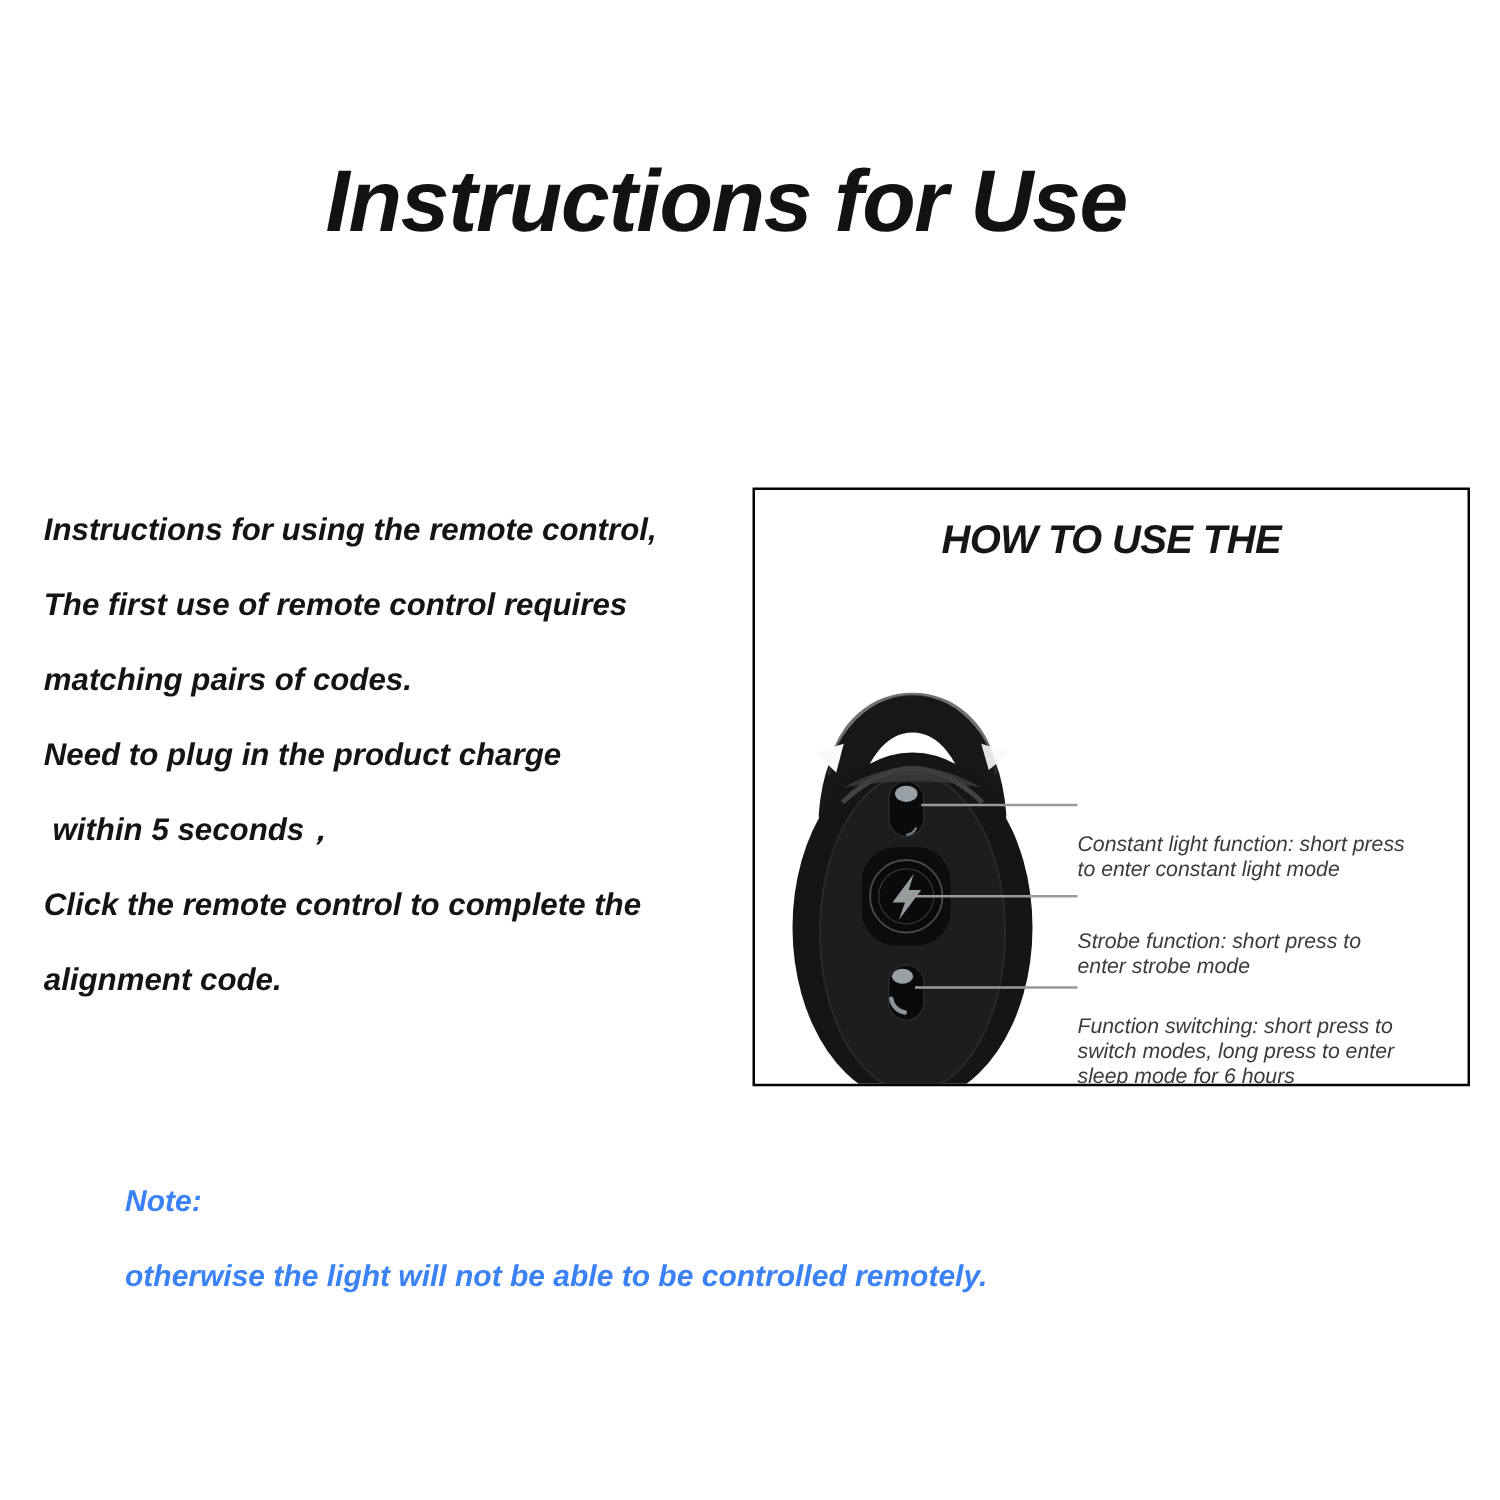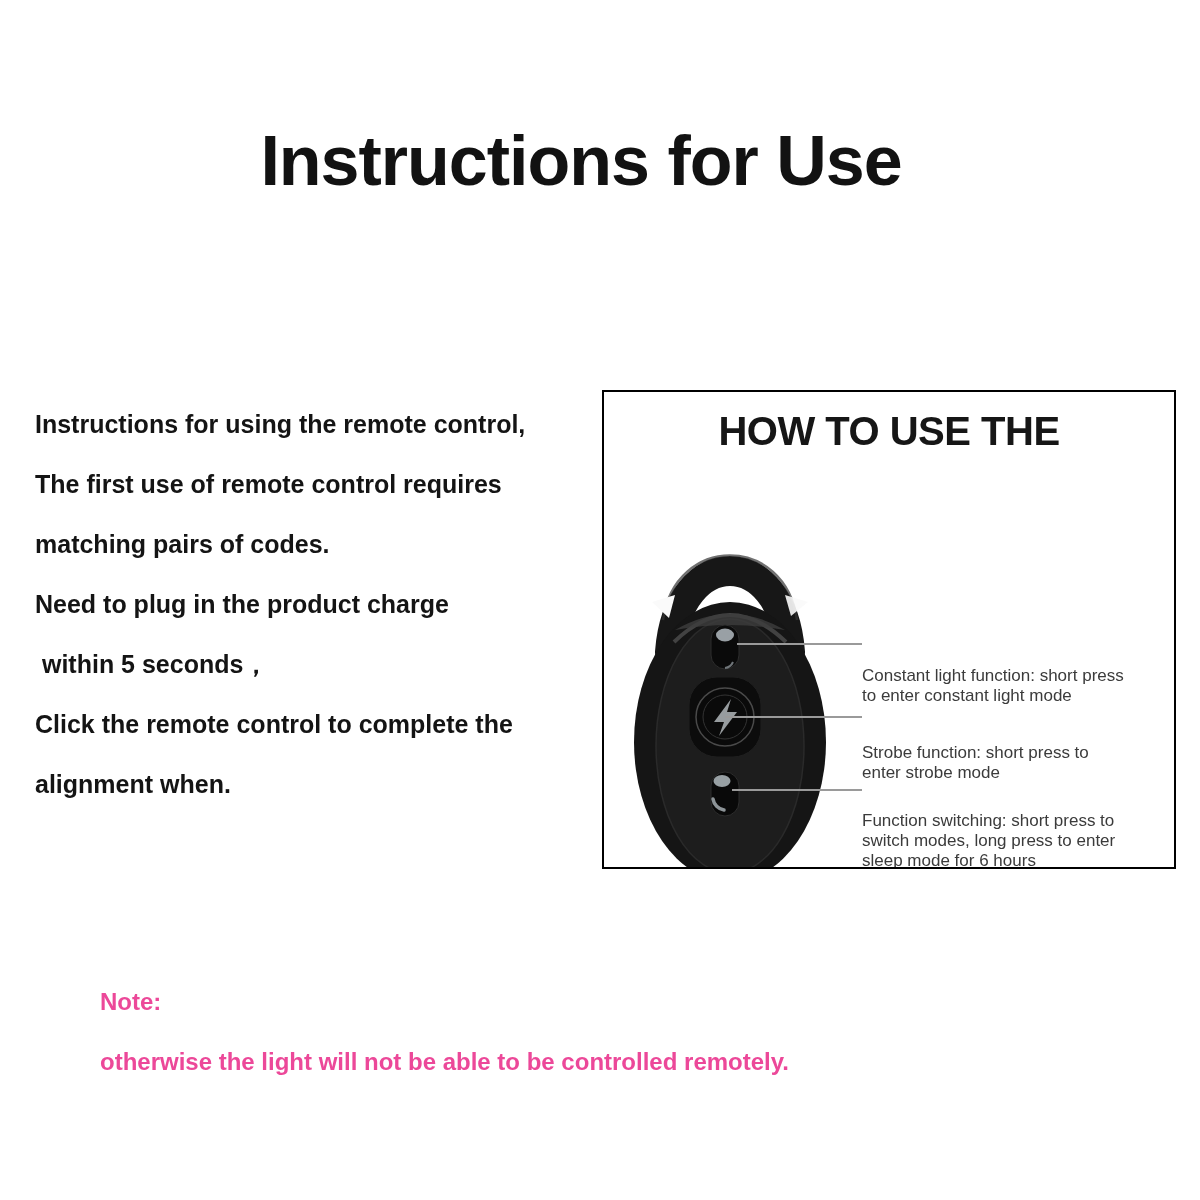--- a/index.html
+++ b/index.html
@@ -1,69 +1,69 @@
 <!DOCTYPE html>
 <html><head>
 <meta charset="utf-8">
 <style>
   html,body { margin:0; padding:0; background:#ffffff; }
   body { width:1200px; height:1200px; font-family:"Liberation Sans", sans-serif; }
-  .canvas { position:relative; width:1180px; height:1200px; background:#ffffff; overflow:hidden; color:#121212; }
+  .canvas { position:relative; width:1180px; height:1200px; background:#ffffff; overflow:hidden; color:#121212;font-style:italic; }
 
   .page-title {
     position:absolute; top:126px; left:-19px; width:1200px;
     text-align:center; font-size:70px; font-weight:bold; letter-spacing:-1px;
     line-height:1; color:#121212;
   }
 
   .instructions { position:absolute; left:35px; top:394px; width:560px; }
   .instructions .line {
     font-size:25px; font-weight:bold; line-height:60px; height:60px;
     white-space:pre-wrap; color:#141414;
   }
 
   .how-to-box {
     position:absolute; left:602px; top:390px; width:574px; height:479px;
     border:2px solid #000000; box-sizing:border-box; overflow:hidden; background:#ffffff;
   }
   .box-heading {
-    margin-top:16px; text-align:center; font-size:40px; font-weight:bold;
+    margin-top:16px; text-align:center; font-size:32px; font-weight:bold;
     line-height:47px; letter-spacing:-0.5px; color:#161616;
   }
   .remote-svg { position:absolute; left:26px; top:158px; width:200px; height:330px; }
 
   .connector { position:absolute; height:2px; background:#9a9a9a; }
   .connector.l1 { left:133px; top:251px; width:125px; }
   .connector.l2 { left:121px; top:324px; width:137px; }
   .connector.l3 { left:128px; top:397px; width:130px; }
 
   .annotation { position:absolute; left:258px; width:312px; color:#3b3b3b;margin-top:36px; }
   .annotation .aline { font-size:17px; line-height:20px; }
   .annotation.a1 { top:238px; }
   .annotation.a2 { top:315px; }
   .annotation.a3 { top:383px; }
 
-  .note { position:absolute; left:100px; top:972px; width:1060px; color:#ec4899; }
+  .note { position:absolute; left:100px; top:932px; width:1060px; color:#3b82f6; }
   .note .nline { font-size:24px; font-weight:bold; line-height:60px; height:60px; white-space:pre-wrap; }
 </style>
 </head>
 <body>
 
 <div class="canvas">
 
   <div class="page-title">Instructions for Use</div>
 
   <div class="instructions">
     <div class="line">Instructions for using the remote control,</div>
     <div class="line">The first use of remote control requires</div>
     <div class="line">matching pairs of codes.</div>
     <div class="line">Need to plug in the product charge</div>
     <div class="line"> within 5 seconds，</div>
     <div class="line">Click the remote control to complete the</div>
-    <div class="line">alignment when.</div>
+    <div class="line">alignment code.</div>
   </div>
 
   <div class="how-to-box">
     <div class="box-heading">
       <div>HOW TO USE THE</div>
     </div>
 
     <svg class="remote-svg" viewBox="0 0 200 330" aria-hidden="true">
 
       <path d="M 40 102 C 48 -6 152 -6 160 102" fill="none" stroke="#171717" stroke-width="30" stroke-linecap="round"></path>

